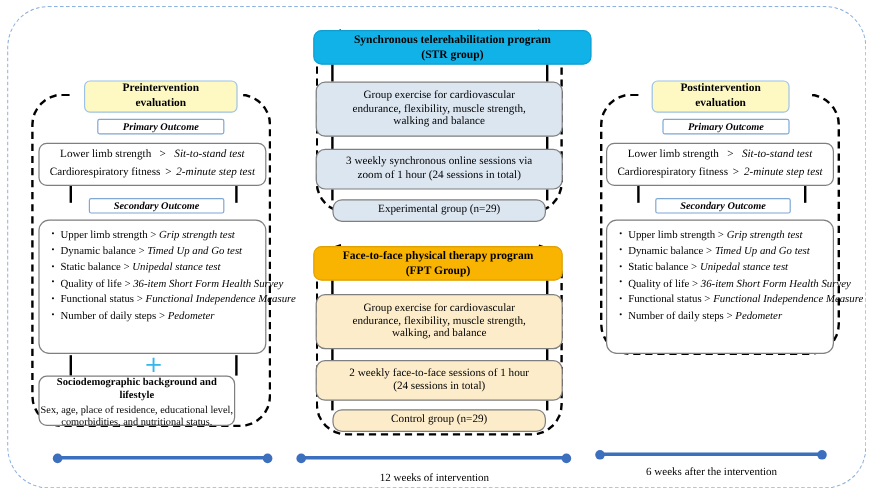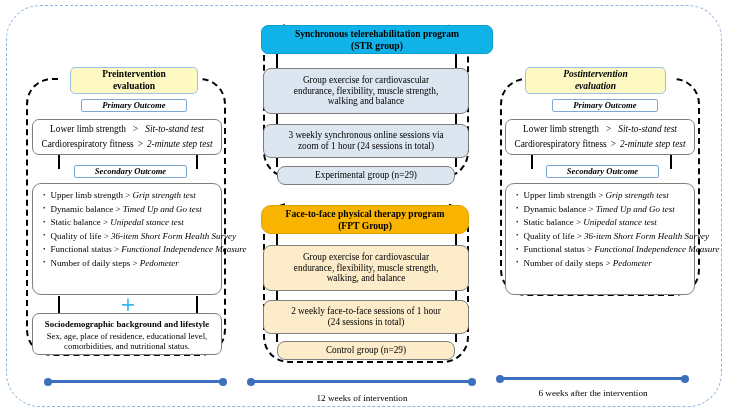--- a/index.html
+++ b/index.html
@@ -181,21 +181,21 @@
     <span class="li"><span>Static balance &gt;</span> <span class="it">Unipedal stance test</span></span>
     <span class="li"><span>Quality of life &gt;</span> <span class="it">36-item Short Form Health Survey</span></span>
     <span class="li"><span>Functional status &gt;</span> <span class="it">Functional Independence Measure</span></span>
     <span class="li"><span>Number of daily steps &gt;</span> <span class="it">Pedometer</span></span>
   </div>
 
   <div class="vline" style="left:58px;top:296px;height:17px;"></div>
   <div class="vline" style="left:196px;top:296px;height:17px;"></div>
   <div class="plus" style="left:120px;top:295px;">+</div>
 
-  <div class="box plain-box" style="left:32px;top:313px;width:190px;height:42px;flex-direction:column;padding-top:2px;">
+  <div class="box plain-box" style="left:32px;top:313px;width:164px;height:42px;flex-direction:column;padding-top:2px;">
     <span style="font-weight:bold;font-size:8.8px;">Sociodemographic background and lifestyle</span>
     <span style="font-size:8.6px;margin-top:2px;text-align:right;">Sex, age, place of residence, educational level,</span>
     <span style="font-size:8.6px;">comorbidities, and nutritional status.</span>
   </div>
 
   <div class="dash-arc" style="left:263px;top:24px;width:206px;height:154px;"></div>
   <div class="mask" style="left:285px;top:16px;width:160px;height:16px;"></div>
 
   <div class="box hdr-cyan two-line" style="left:261px;top:25px;width:232px;height:29px;">
     <span>Synchronous telerehabilitation program</span>
@@ -220,21 +220,21 @@
   </div>
 
   <div class="vline" style="left:276px;top:158px;height:9px;"></div>
   <div class="vline" style="left:455px;top:158px;height:9px;"></div>
 
   <div class="box blue-body" style="left:277px;top:166px;width:178px;height:19px;">Experimental group (n=29)</div>
 
   <div class="dash-arc" style="left:263px;top:203px;width:206px;height:160px;"></div>
   <div class="mask" style="left:285px;top:196px;width:160px;height:15px;"></div>
 
-  <div class="box hdr-orange two-line" style="left:261px;top:205px;width:208px;height:29px;border-radius:10px;">
+  <div class="box hdr-orange two-line" style="left:261px;top:205px;width:208px;height:29px;">
     <span>Face-to-face physical therapy program</span>
     <span>(FPT Group)</span>
   </div>
 
   <div class="vline" style="left:276px;top:234px;height:12px;"></div>
   <div class="vline" style="left:455px;top:234px;height:12px;"></div>
 
   <div class="box cream-body two-line" style="left:263px;top:245px;width:206px;height:46px;">
     <span>Group exercise for cardiovascular</span>
     <span>endurance, flexibility, muscle strength,</span>
@@ -250,21 +250,21 @@
   </div>
 
   <div class="vline" style="left:276px;top:334px;height:8px;"></div>
   <div class="vline" style="left:455px;top:334px;height:8px;"></div>
 
   <div class="box cream-body" style="left:277px;top:341px;width:178px;height:19px;">Control group (n=29)</div>
 
   <div class="dash-arc" style="left:500px;top:78px;width:200px;height:218px;"></div>
   <div class="mask" style="left:534px;top:64px;width:140px;height:22px;"></div>
 
-  <div class="box hdr-blue two-line" style="left:525px;top:67px;width:141px;height:27px;font-style:italic;">
+  <div class="box hdr-blue two-line" style="left:543px;top:67px;width:115px;height:27px;">
     <span>Postintervention</span>
     <span>evaluation</span>
   </div>
 
   <div class="box tag-box" style="left:552px;top:99px;width:106px;height:13px;">Primary Outcome</div>
 
   <div class="box plain-box" style="left:505px;top:119px;width:190px;height:36px;flex-direction:column;">
     <div style="display:flex;gap:7px;align-items:baseline;white-space:nowrap;">
       <span>Lower limb strength</span>
       <span>&gt;</span>

